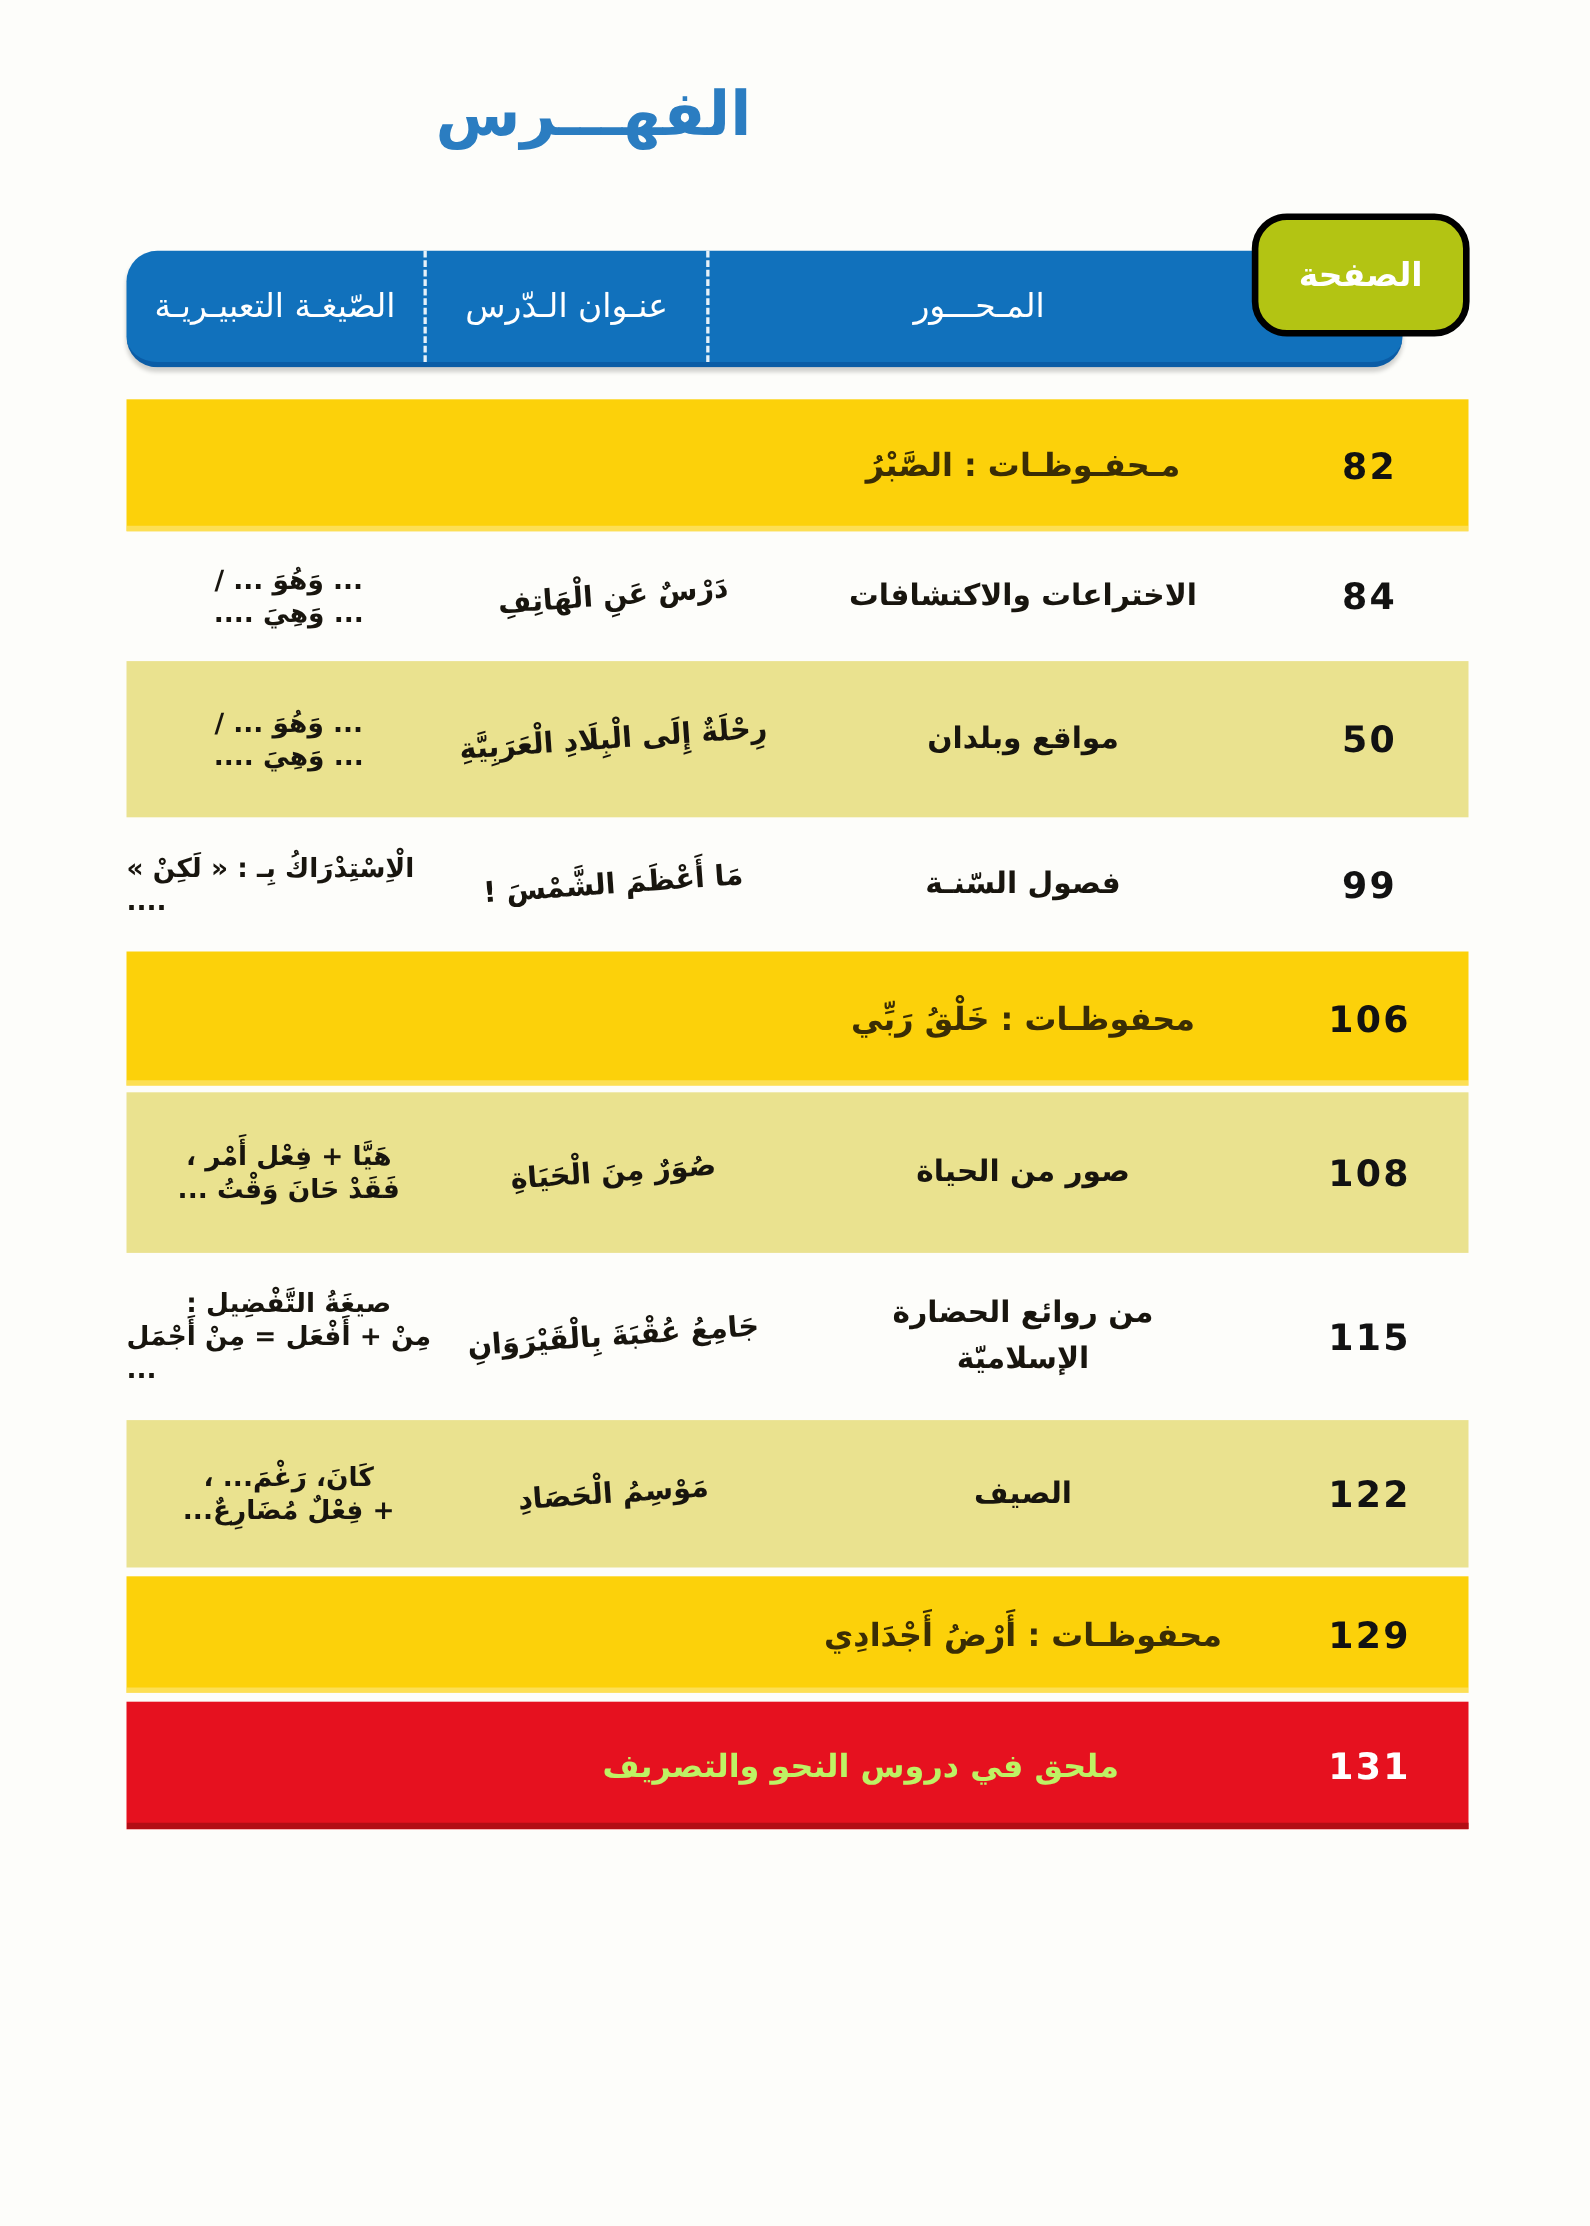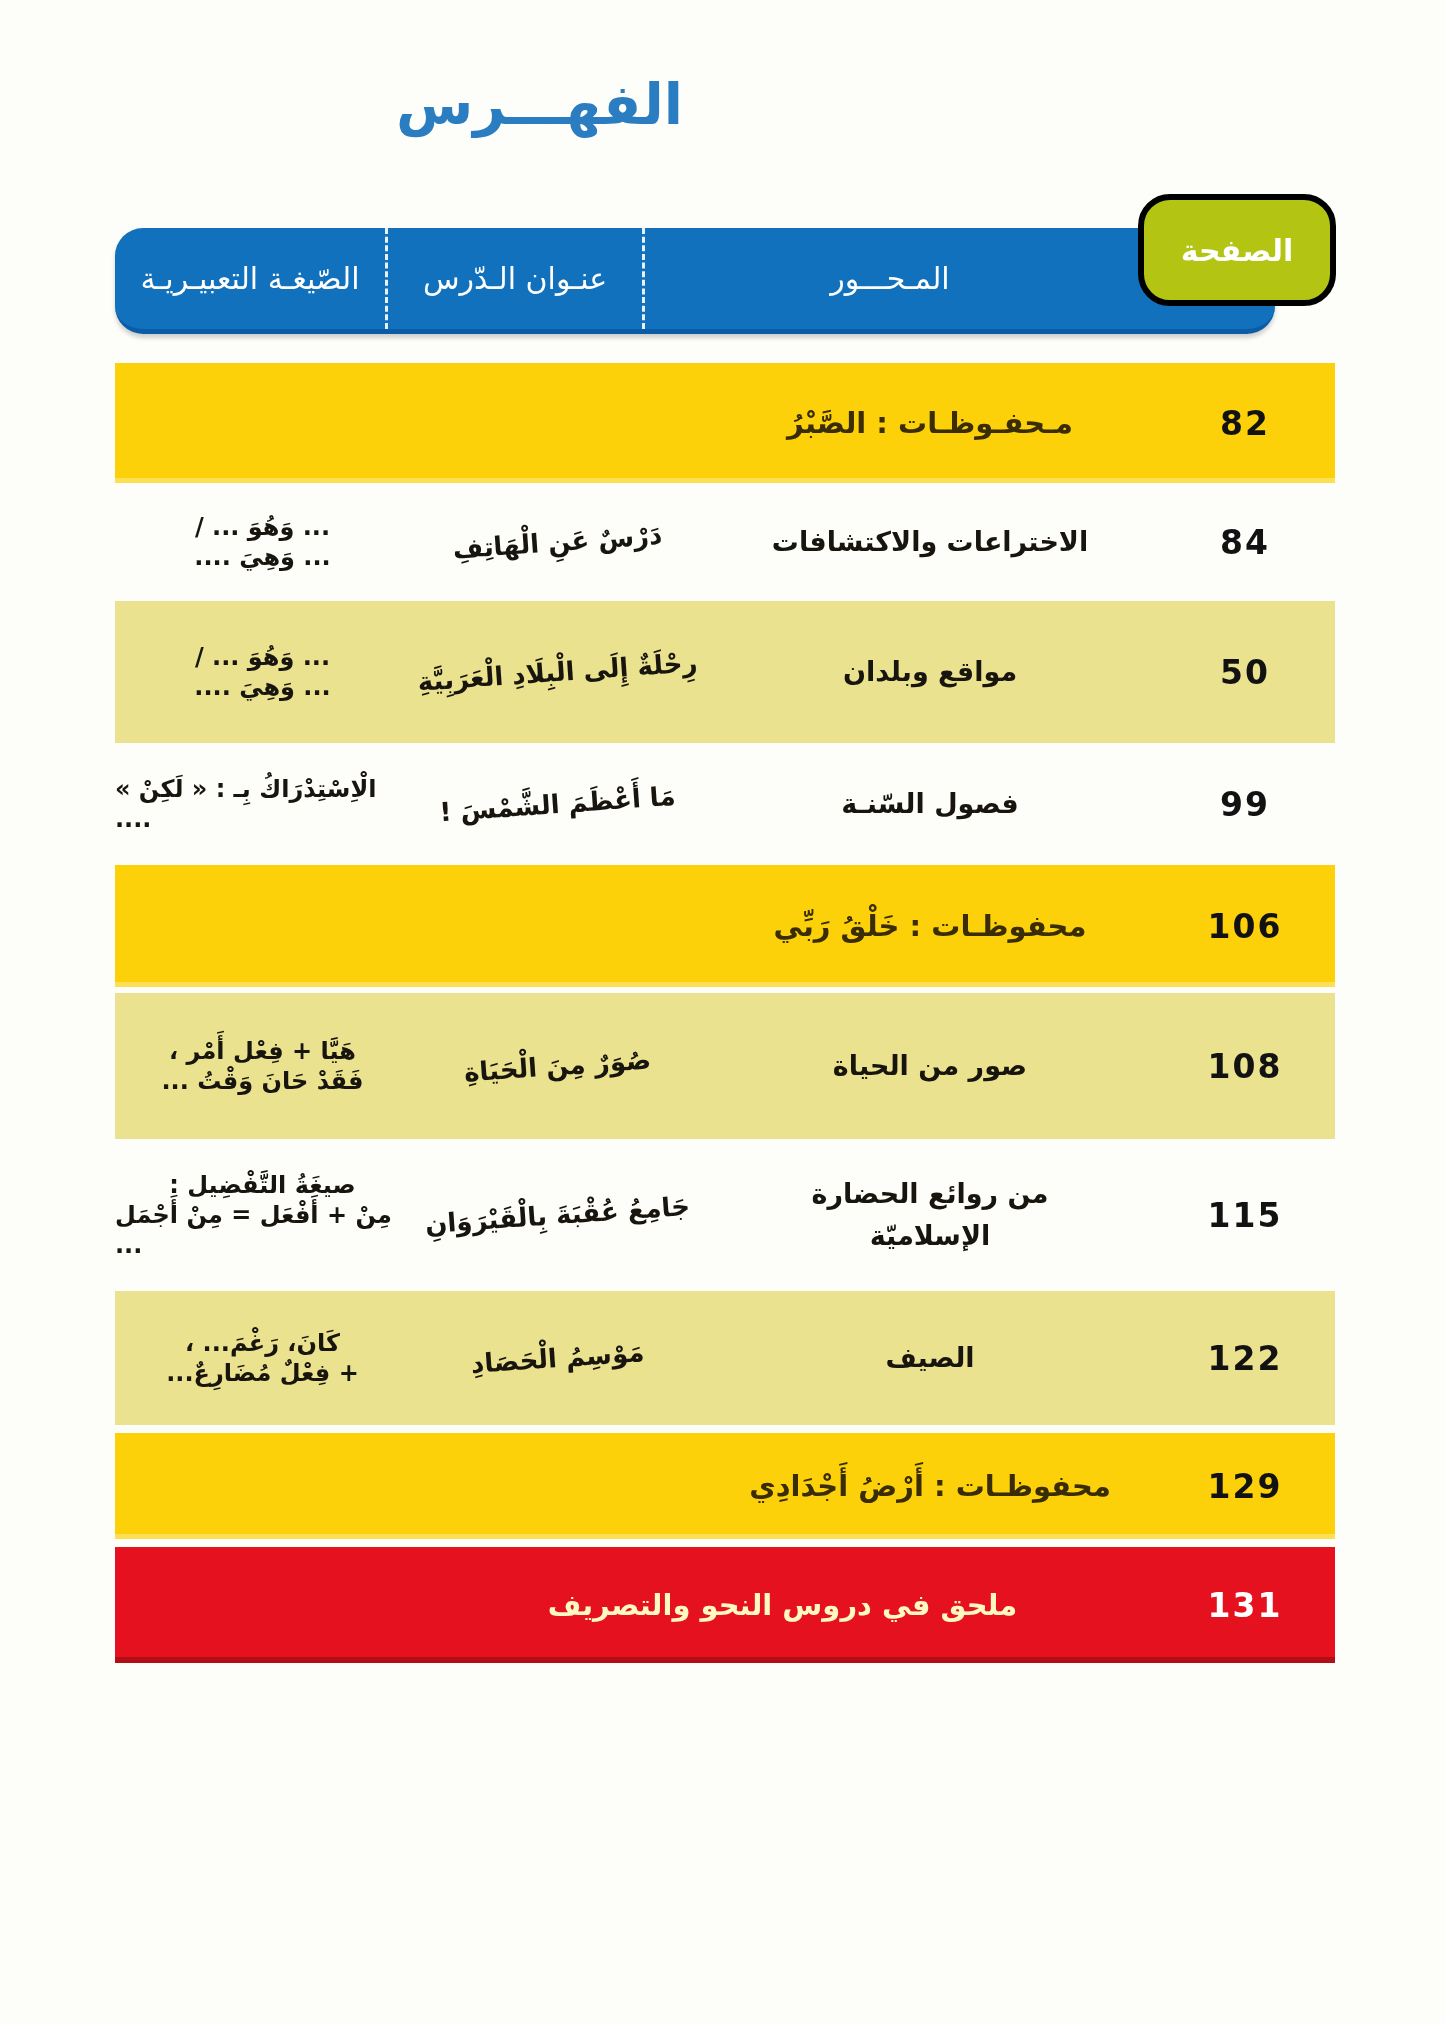--- a/index.html
+++ b/index.html
@@ -74,21 +74,21 @@
   .c-mihwar{ grid-column:2; font-weight:bold; font-size:27px; color:#18150e; line-height:1.55; text-align:center; }
   .c-unwan{ grid-column:3; font-weight:bold; font-size:26px; color:#18150e; transform:rotate(-4deg); text-align:center; }
   .c-sigha{
     grid-column:4; font-weight:bold; font-size:24px; color:#18150e;
     justify-content:space-evenly; line-height:1.25; text-align:left; padding:8px 0;
   }
   .c-section{
     grid-column:2; font-weight:bold; font-size:29px; color:#3a2d05; text-align:center;
   }
   .c-appendix{
-    grid-column:2 / span 2; font-weight:bold; font-size:29px; color:#fef9c3; text-align:center;
+    grid-column:2 / span 2; font-weight:bold; font-size:29px; color:#bef264; text-align:center;
   }
 </style>
 </head>
 <body>
 
 <div class="page">
 
   <div class="title">الفهـــرس</div>
 
   <div class="header-bar">

